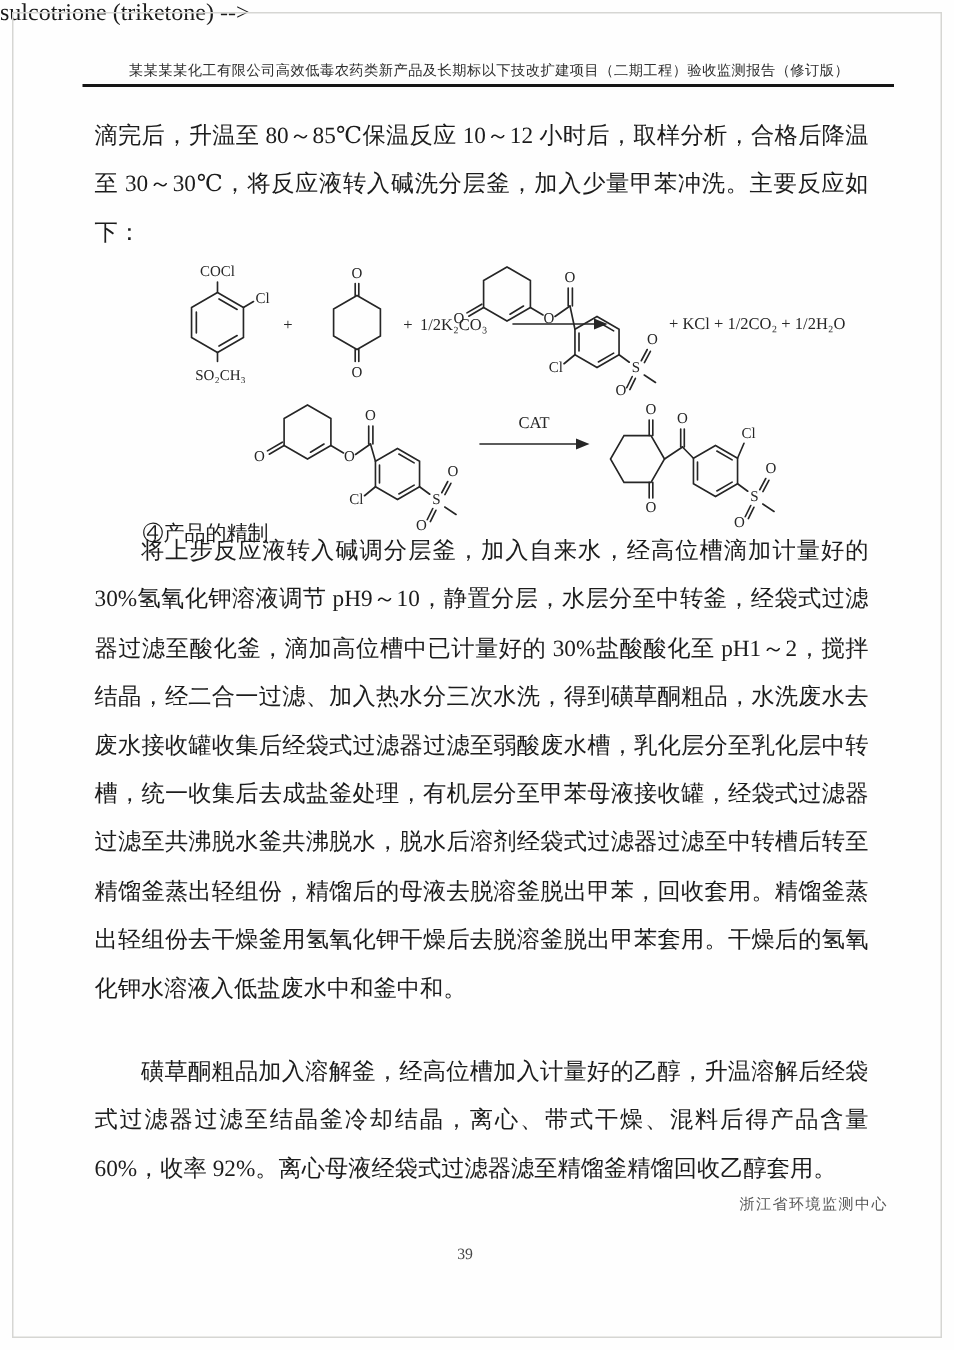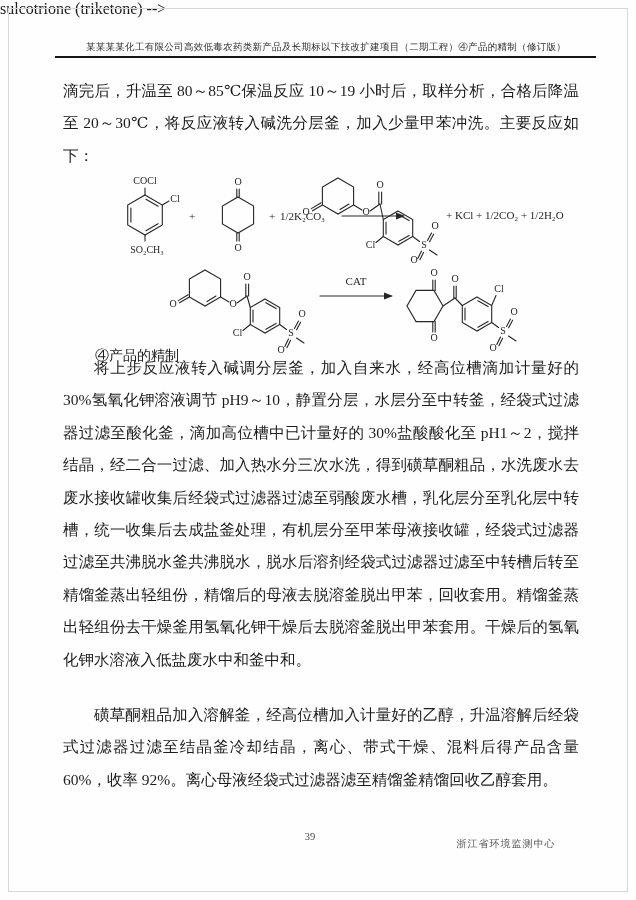--- a/index.html
+++ b/index.html
@@ -27,34 +27,34 @@
   #scheme1 { top:170px; left:100px; }
   #scheme2 { top:258px; left:135px; }
   svg .bond { stroke:#262626; stroke-width:1.1; fill:none; stroke-linecap:round; }
   svg text { fill:#262626; font-family:"Liberation Serif","DejaVu Serif",serif; font-size:10px; }
   svg text.formula { font-size:11px; }
   .footer-page {
     position:absolute; top:831px; left:288px; width:44px; text-align:center;
     font-size:10.5px; color:#474747;
   }
   .footer-org {
-    position:absolute; top:837px; left:420px; width:172px; text-align:center;
+    position:absolute; top:796px; left:420px; width:172px; text-align:right;
     font-size:10px; letter-spacing:1px; color:#555;
   }
 </style>
 </head>
 <body>
 
 <div class="page">
   <div class="frame"></div>
 
-  <div class="header-title">某某某某化工有限公司高效低毒农药类新产品及长期标以下技改扩建项目（二期工程）④产品的精制（修订版）</div>
+  <div class="header-title">某某某某化工有限公司高效低毒农药类新产品及长期标以下技改扩建项目（二期工程）验收监测报告（修订版）</div>
   <div class="header-rule"></div>
 
-  <div class="para" id="p1">滴完后，升温至 80～85℃保温反应 10～19 小时后，取样分析，合格后降温至 20～30℃，将反应液转入碱洗分层釜，加入少量甲苯冲洗。主要反应如下：</div>
+  <div class="para" id="p1">滴完后，升温至 80～85℃保温反应 10～12 小时后，取样分析，合格后降温至 30～30℃，将反应液转入碱洗分层釜，加入少量甲苯冲洗。主要反应如下：</div>
 
   
   <svg id="scheme1" class="scheme" width="470" height="94" viewBox="0 0 470 94">
     <defs>
       <g id="ring-b20">
         <path class="bond" d="M0,-20 L17.3,-10 L17.3,10 L0,20 L-17.3,10 L-17.3,-10 Z"></path>
         <path class="bond" d="M1,-15.7 L13.1,-8.7 M13.1,8.7 L1,15.7 M-14.1,7 L-14.1,-7"></path>
       </g>
       <g id="ring-b17">
         <path class="bond" d="M0,-17 L14.7,-8.5 L14.7,8.5 L0,17 L-14.7,8.5 L-14.7,-8.5 Z"></path>

